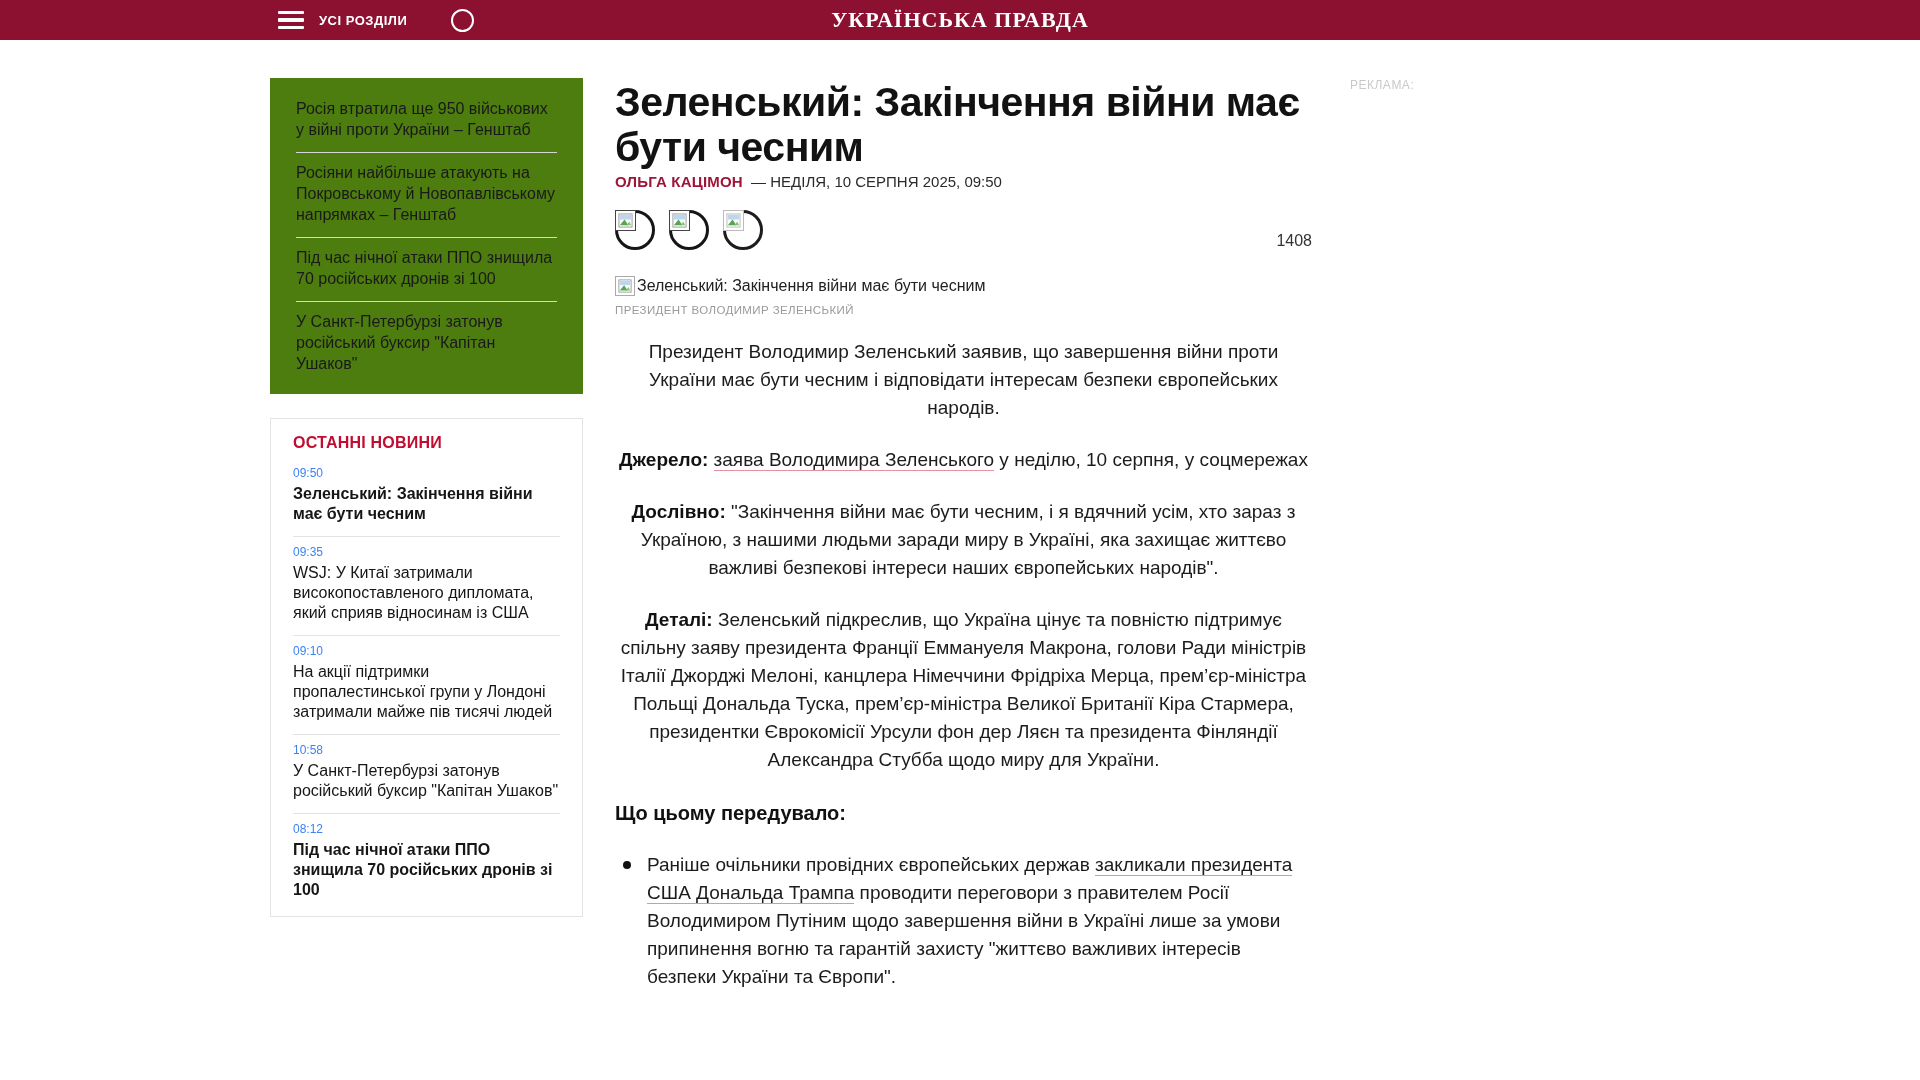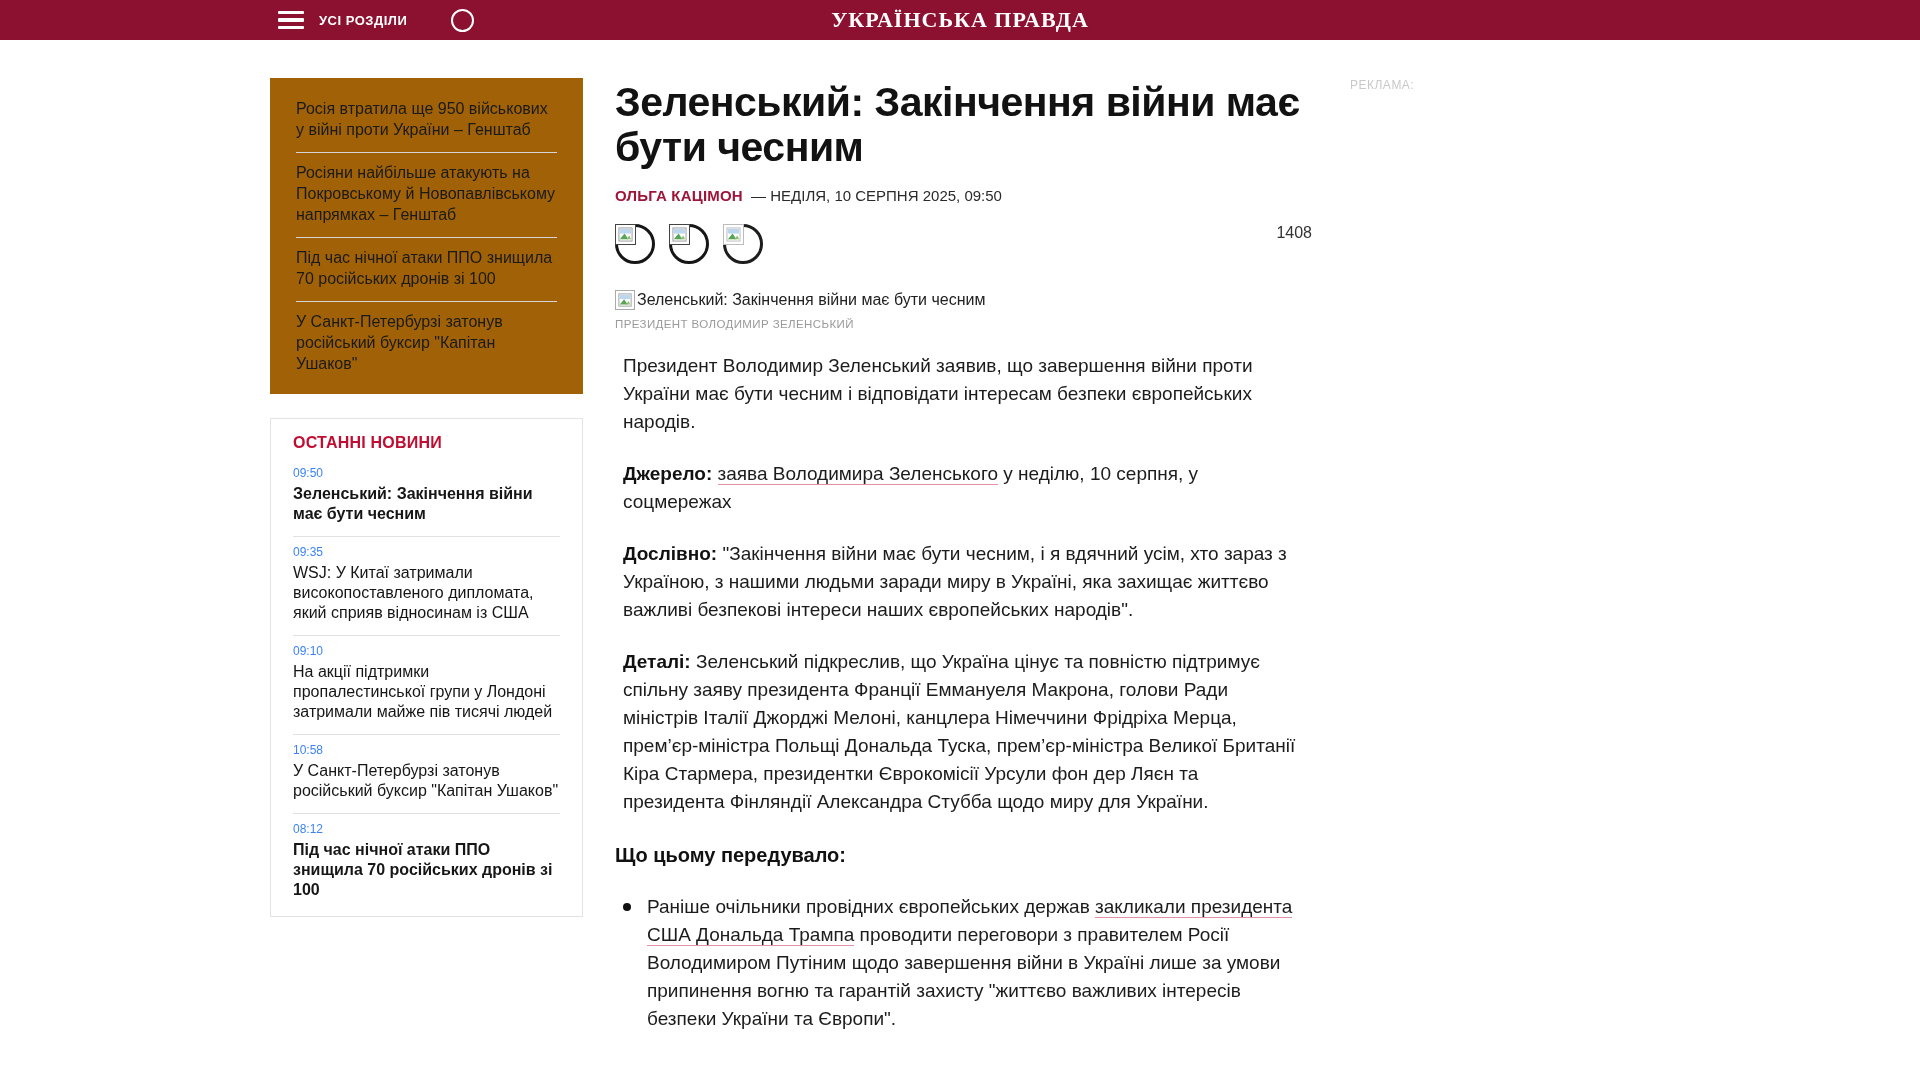--- a/index.html
+++ b/index.html
@@ -35,21 +35,21 @@
     font-family:"Liberation Sans", sans-serif;
     font-size:13px; font-weight:700; letter-spacing:.3px;
     padding:9px 22px; cursor:pointer; white-space:nowrap;
   }
 
   
   .page { display:flex; align-items:flex-start; padding:38px 0 0 270px; }
 
   
   .sidebar { width:313px; flex:none; }
-  .box1 { background:#a16207; padding:20px 26px 16px; }
+  .box1 { background:#4d7c0f; padding:20px 26px 16px; }
   .tn-item {
     display:block; font-size:16px; line-height:21px; color:#1a1a1a;
     padding:9px 0 12px; border-bottom:1px solid #d6d6d6;
   }
   .tn-item:first-child { padding-top:0; }
   .tn-item:last-child { border-bottom:none; padding-bottom:4px; }
 
   .box2 { margin-top:24px; background:#fff; border:1px solid #e3e3e3; padding:15px 22px 10px; }
   .ln-title { color:#c20d32; font-size:16px; font-weight:700; letter-spacing:.2px; margin-bottom:6px; }
   .ln-item { padding:8px 0 12px; border-bottom:1px solid #e2e2e2; display:block; }
@@ -57,25 +57,25 @@
   .ln-time { font-size:12px; color:#3b82f6; margin-bottom:4px; }
   .ln-text { font-size:16px; line-height:20px; color:#161616; }
   .ln-item.bold .ln-text { font-weight:700; }
 
   
   .article { width:697px; flex:none; margin-left:32px; }
   .article h1 {
     margin:2px 0 0; font-size:41px; line-height:45px; font-weight:700;
     color:#121212; letter-spacing:-.5px;
   }
-  .byline { margin-top:17px; font-size:15px; color:#2a2a2a; }
+  .byline { margin-top:3px; font-size:15px; color:#2a2a2a; }
   .byline .author { color:#9e1539; font-weight:700; letter-spacing:.2px; }
   .byline .date { margin-left:4px; }
 
-  .sharebar { margin-top:20px; display:flex; align-items:flex-start; }
+  .sharebar { margin-top:20px; display:flex; align-items:flex-end; }
   .share-circle {
     width:40px; height:40px; border:3px solid #161616; border-radius:50%;
     margin-right:14px; position:relative; cursor:pointer;
   }
   .ph {
     position:absolute; top:-3px; left:-3px; width:21px; height:21px;
     background:#fff; border:1px solid #444;
     display:flex; align-items:center; justify-content:center;
   }
   .share-circle.light { border-color:#1d1d1d; }
@@ -84,21 +84,21 @@
 
   .figure { margin-top:26px; }
   .alt-row { display:flex; align-items:center; font-size:16px; color:#222; }
   .alt-row .ph-inline {
     width:20px; height:20px; background:#fff; border:1px solid #aaa; flex:none;
     display:flex; align-items:center; justify-content:center; margin-right:2px;
   }
   .fig-caption { margin-top:8px; font-size:11.5px; color:#9a9a9a; letter-spacing:.4px; }
 
   .article-body { margin-top:22px; }
-  .article-body p { margin:0 8px 24px; font-size:19px; line-height:28px; color:#1c1c1c; }
+  .article-body p { margin:0 0 24px; font-size:19px; line-height:28px; color:#1c1c1c;text-align:center; }
   .article-body b { font-weight:700; color:#111; }
   .body-link { border-bottom:1.5px solid rgba(196,13,50,.45); }
   .preceded { font-size:20px; font-weight:700; color:#111; margin:28px 0 26px; }
   .bullet-row { display:flex; margin:0 0 24px; }
   .bullet-dot { width:8px; height:8px; border-radius:50%; background:#111; flex:none; margin:10px 16px 0 8px; }
   .bullet-text { font-size:19px; line-height:28px; color:#1c1c1c; }
 
   
   .ad-label { margin-left:38px; font-size:12px; color:#c9c9c9; letter-spacing:.5px; padding-top:0; }
 </style>

